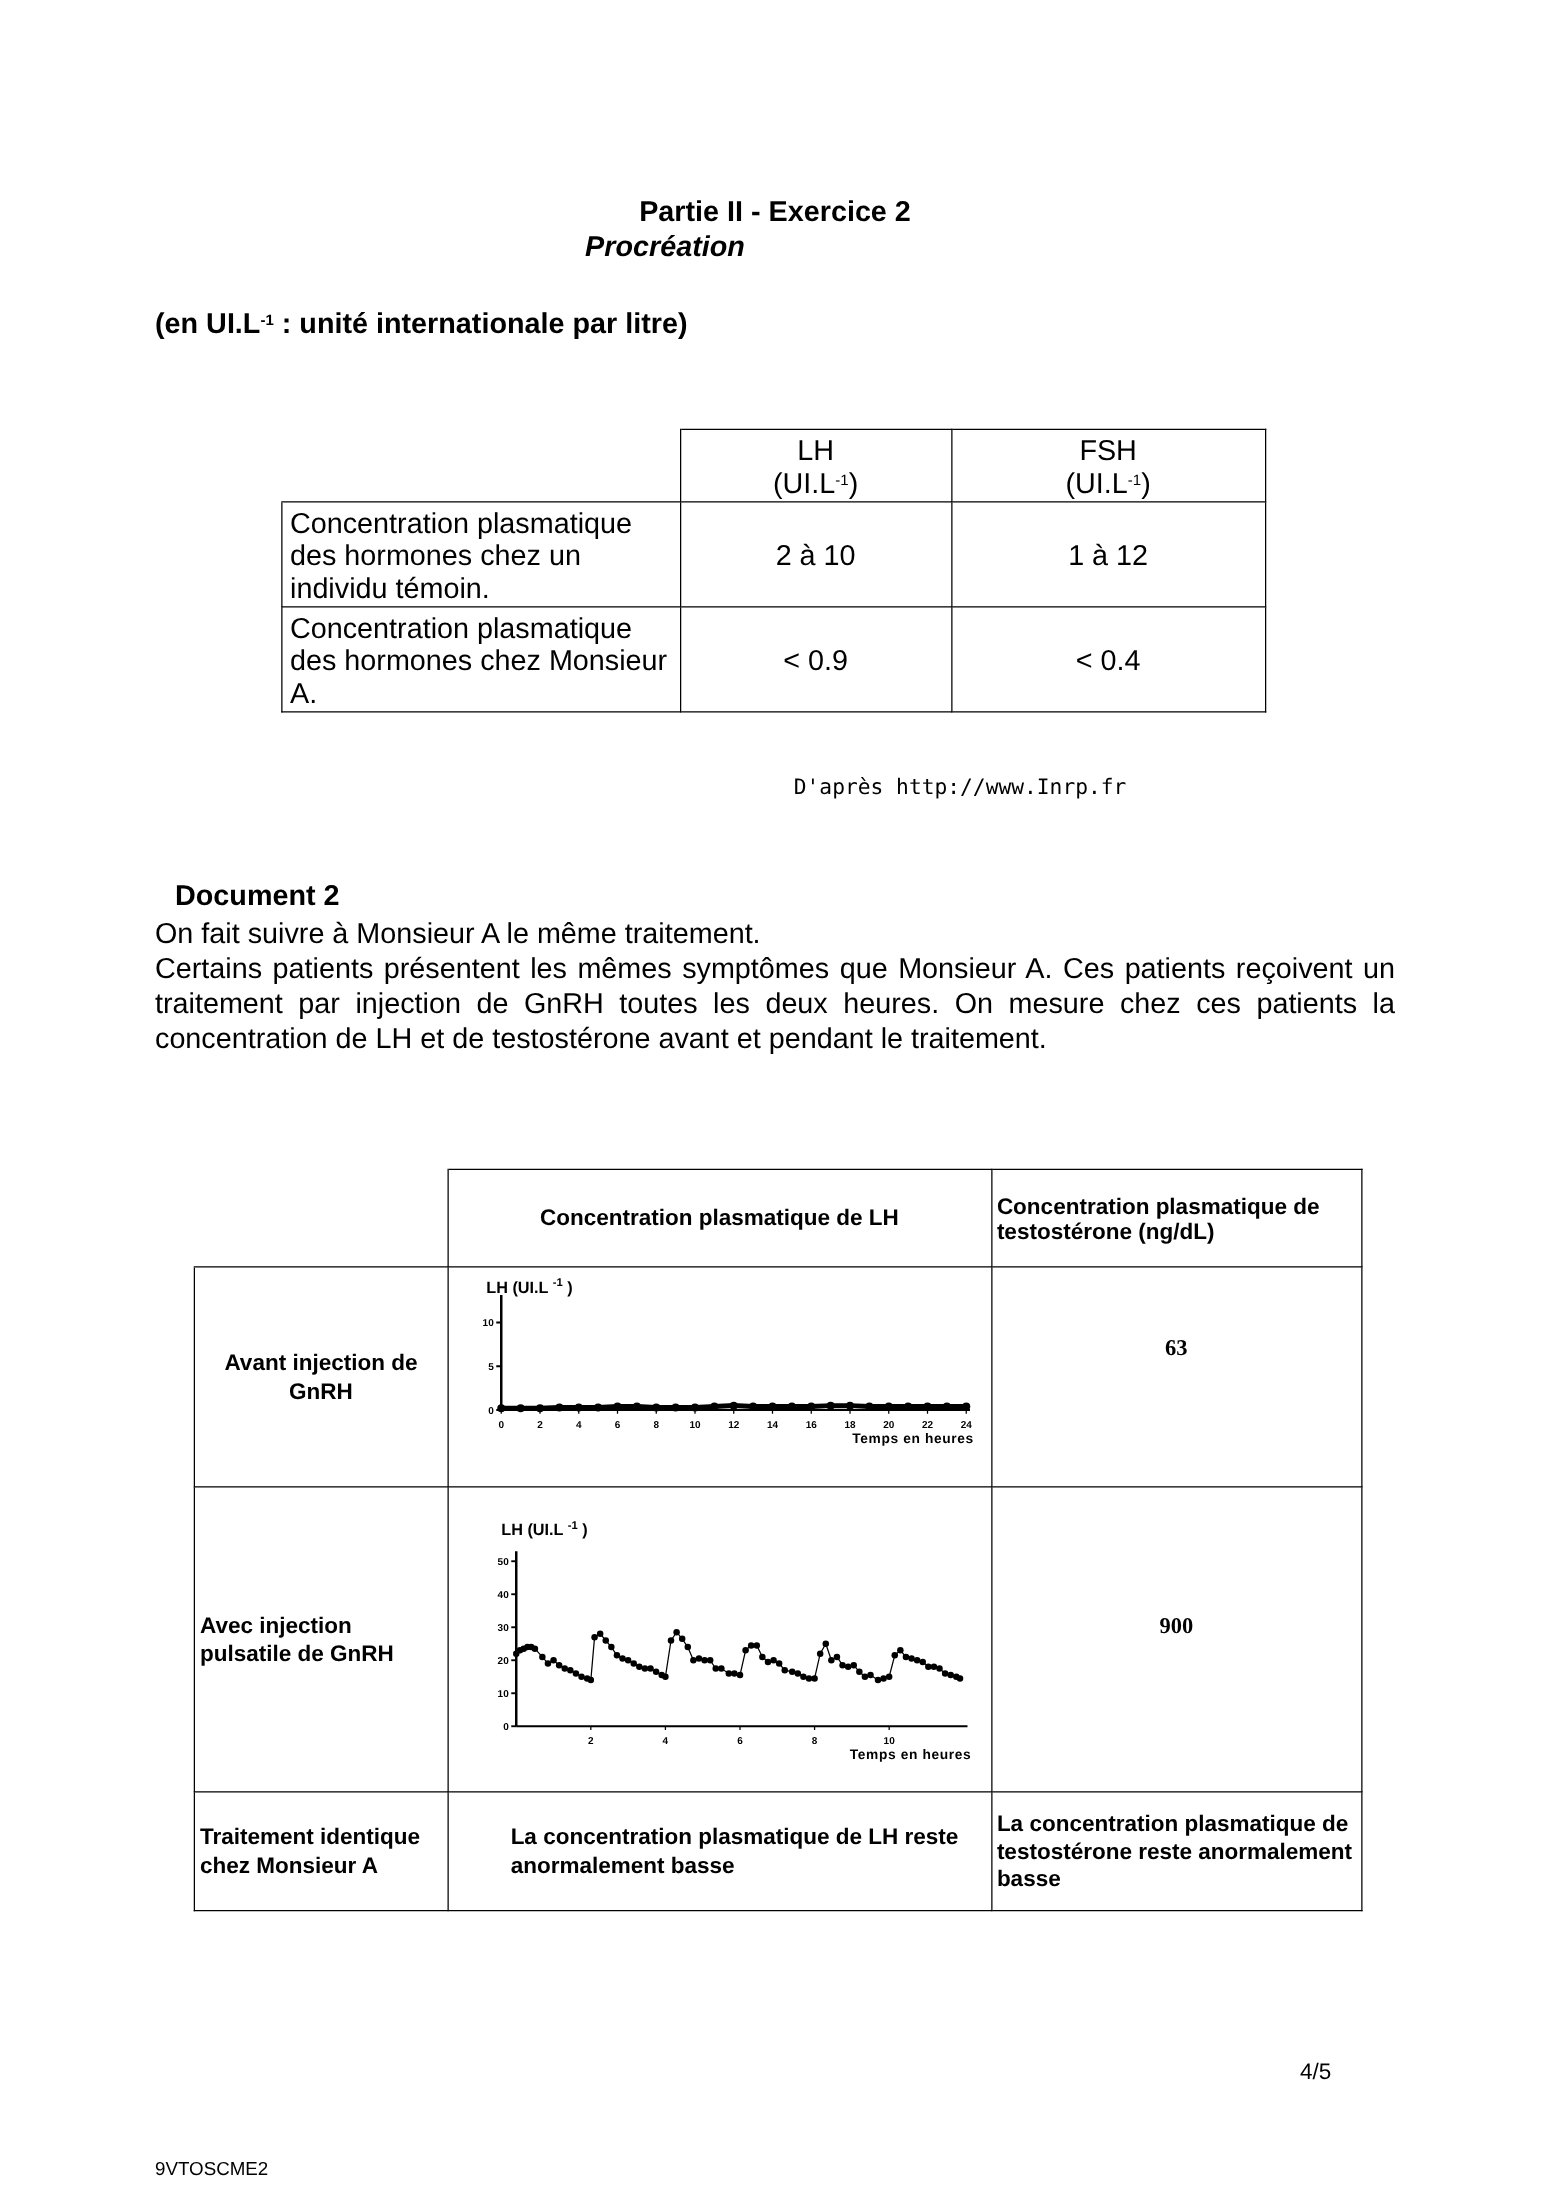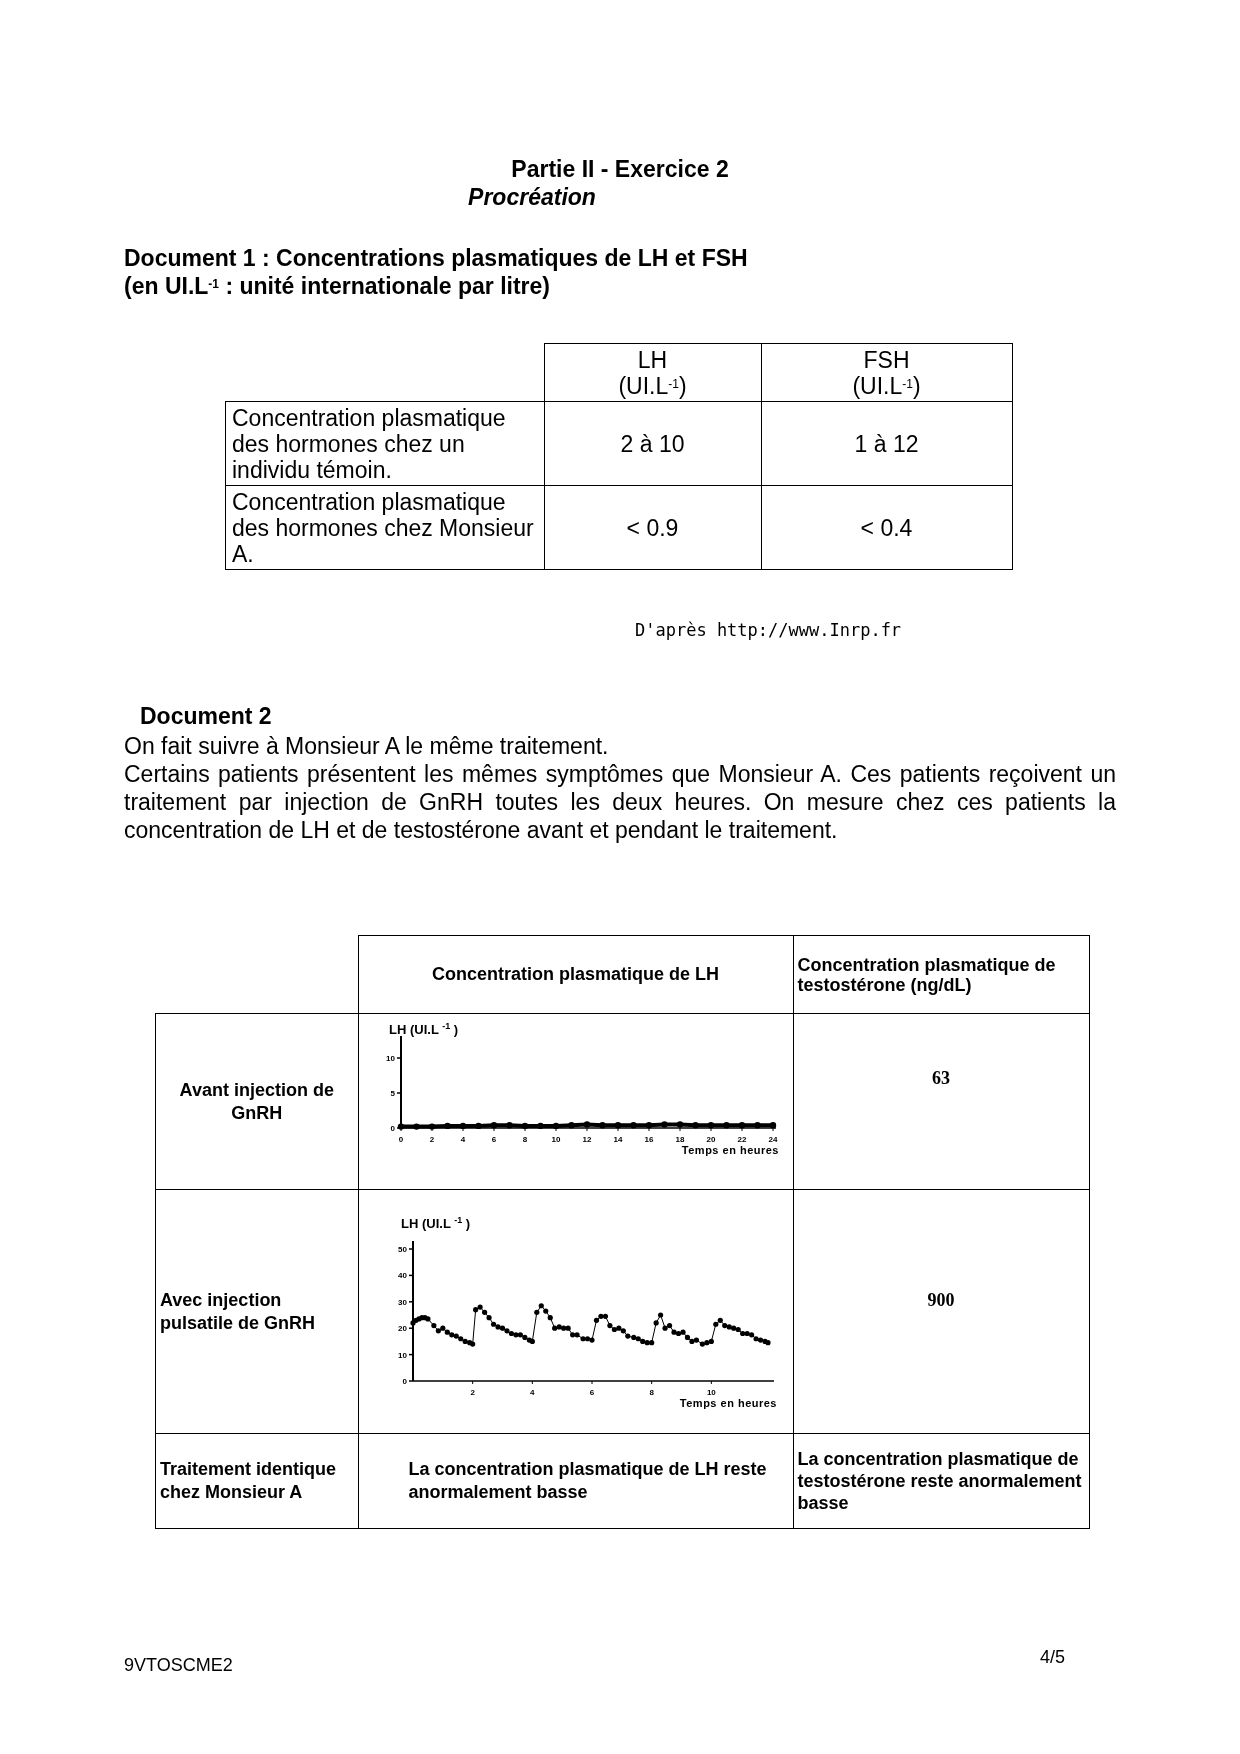--- a/index.html
+++ b/index.html
@@ -13,32 +13,31 @@
   table.t1 td { border:1.5px solid #000; padding:0 6px; line-height:26px; vertical-align:middle; }
   table.t1 td.empty { border-left:none; border-top:none; }
   table.t1 td.num { text-align:center; }
   .source { left:635px; top:620px; font-family:"DejaVu Sans Mono", monospace; font-size:17px; }
   .doc2-h { left:140px; top:703px; font-weight:bold; font-size:23px; }
   .doc2-p { left:124px; top:732px; width:992px; font-size:23px; line-height:28px; text-align:justify; }
   .doc2-p p { margin:0; }
   table.t2 { position:absolute; left:155px; top:935px; border-collapse:collapse; font-size:18px; font-weight:bold; }
   table.t2 td { border:1.5px solid #000; padding:0 4px; vertical-align:middle; }
   table.t2 td.empty { border-left:none; border-top:none; }
-  .footer-l { left:124px; top:1655px; font-size:18px; }
+  .footer-l { left:124px; top:1727px; font-size:15px; }
   .footer-r { left:1040px; top:1647px; font-size:18px; }
   svg text { font-family:"Liberation Sans", sans-serif; font-weight:bold; }
 </style>
 </head>
 <body>
 
 <div class="abs title">Partie II - Exercice 2</div>
 <div class="abs subtitle">Procréation</div>
 
 <div class="abs doc1-h">
-  <div>Document 1 : Concentrations plasmatiques de LH et FSH</div>
   <div><span>(en UI.L</span><sup>-1</sup><span> : unité internationale par litre)</span></div>
 </div>
 
 <table class="t1">
   <tbody>
       <tr style="height:58px;">
     <td class="empty" style="width:306px;"></td>
     <td class="num" style="width:204px;">
       <div>LH</div>
       <div><span>(UI.L</span><sup>-1</sup><span>)</span></div>

